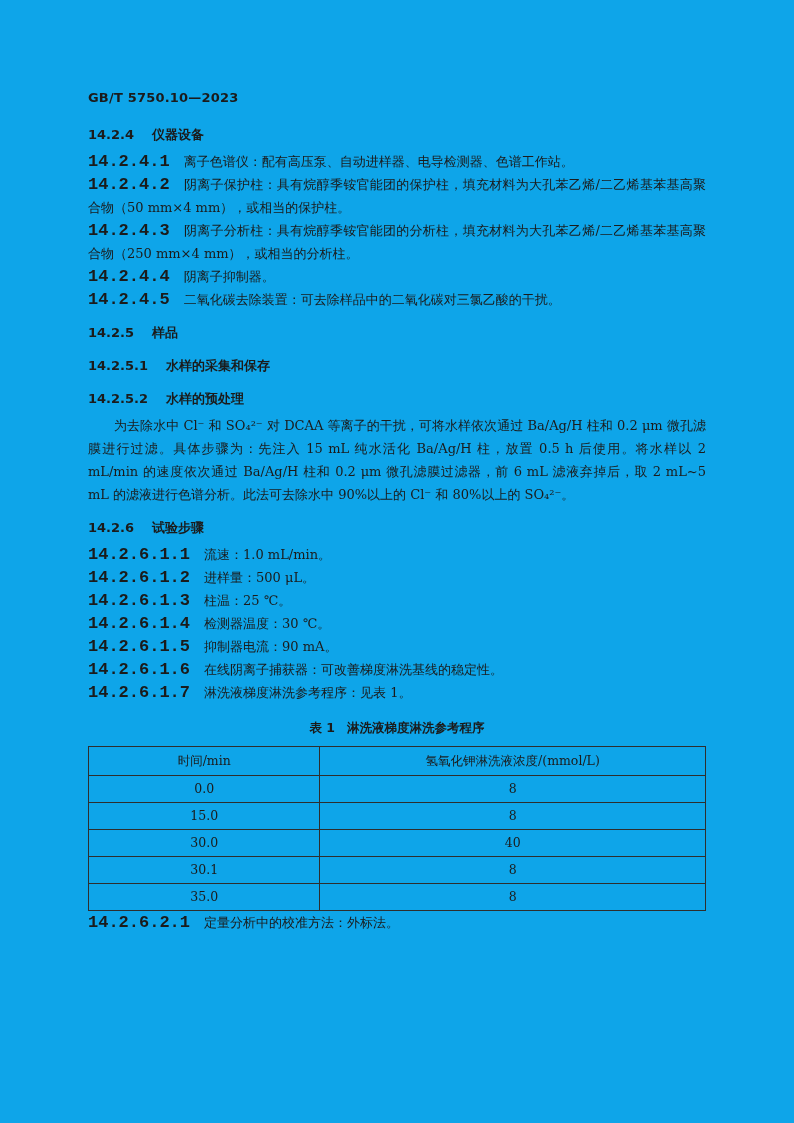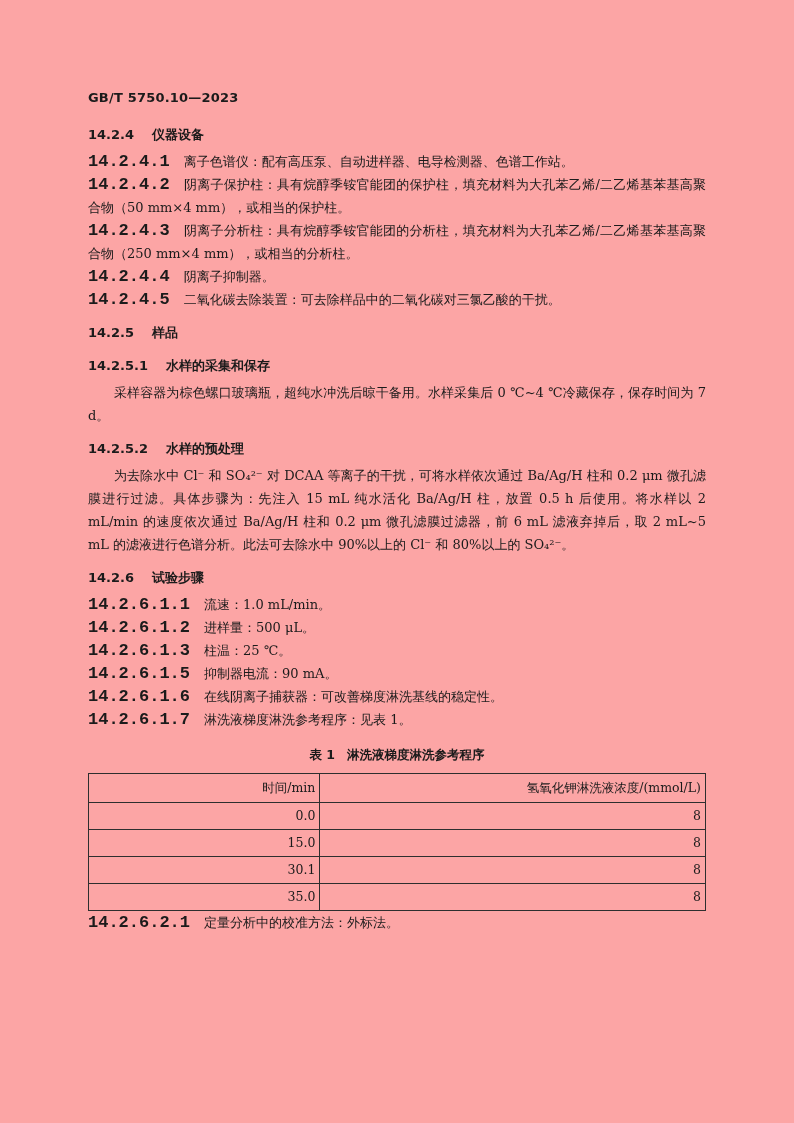--- a/index.html
+++ b/index.html
@@ -8,21 +8,21 @@
     background: #ffffff;
     color: #1b1b1b;
     font-family: "DejaVu Serif", "Liberation Serif", serif;
     font-size: 13px;
   }
   .page {
     position: relative;
     width: 794px; height: 1123px;
     padding: 86px 88px 0 88px;
     box-sizing: border-box;
-    background: #fca5a5;
+    background: #0ea5e9;
     overflow: hidden;
   }
   .doc-header {
     font-family: "DejaVu Sans", "Liberation Sans", sans-serif;
     font-weight: bold;
     font-size: 13px;
     line-height: 23px;
     letter-spacing: 0.2px;
   }
   .content { margin-top: 14px; }
@@ -61,21 +61,21 @@
     margin: 14px 0 8px 0;
   }
   .table-caption .label { margin-right: 12px; }
   table.ref {
     width: 100%;
     border-collapse: collapse;
     table-layout: fixed;
   }
   table.ref th, table.ref td {
     border: 1px solid #2e2e2e;
-    text-align: right;
+    text-align: center;
     vertical-align: middle;
     font-size: 12.5px;
     font-weight: normal;
     padding: 5px 4px;
     line-height: 16px;
   }
   table.ref th { padding: 6px 4px; }
   .page-number {
     margin-top: 8px;
     margin-left: 10px;
@@ -101,35 +101,35 @@
     <p class="clause"><span class="num">14.2.4.3</span><span class="txt">阴离子分析柱：具有烷醇季铵官能团的分析柱，填充材料为大孔苯乙烯/二乙烯基苯基高聚合物（250 mm×4 mm），或相当的分析柱。</span></p>
 
     <p class="clause"><span class="num">14.2.4.4</span><span class="txt">阴离子抑制器。</span></p>
 
     <p class="clause"><span class="num">14.2.4.5</span><span class="txt">二氧化碳去除装置：可去除样品中的二氧化碳对三氯乙酸的干扰。</span></p>
 
     <p class="heading"><span class="num">14.2.5</span><span>样品</span></p>
 
     <p class="heading"><span class="num">14.2.5.1</span><span>水样的采集和保存</span></p>
 
-    <p class="para">采样容器为棕色螺口玻璃瓶，超纯水冲洗后晾干备用。水样采集后 0 ℃~4 ℃冷藏保存，保存时间为 7 d。</p>
 
     <p class="heading"><span class="num">14.2.5.2</span><span>水样的预处理</span></p>
 
     <p class="para">为去除水中 Cl⁻ 和 SO₄²⁻ 对 DCAA 等离子的干扰，可将水样依次通过 Ba/Ag/H 柱和 0.2 μm 微孔滤膜进行过滤。具体步骤为：先注入 15 mL 纯水活化 Ba/Ag/H 柱，放置 0.5 h 后使用。将水样以 2 mL/min 的速度依次通过 Ba/Ag/H 柱和 0.2 μm 微孔滤膜过滤器，前 6 mL 滤液弃掉后，取 2 mL~5 mL 的滤液进行色谱分析。此法可去除水中 90%以上的 Cl⁻ 和 80%以上的 SO₄²⁻。</p>
 
     <p class="heading"><span class="num">14.2.6</span><span>试验步骤</span></p>
 
 
     <p class="clause"><span class="num">14.2.6.1.1</span><span class="txt">流速：1.0 mL/min。</span></p>
 
     <p class="clause"><span class="num">14.2.6.1.2</span><span class="txt">进样量：500 μL。</span></p>
 
     <p class="clause"><span class="num">14.2.6.1.3</span><span class="txt">柱温：25 ℃。</span></p>
 
+    <p class="clause"><span class="num">14.2.6.1.4</span><span class="txt">检测器温度：30 ℃。</span></p>
 
     <p class="clause"><span class="num">14.2.6.1.5</span><span class="txt">抑制器电流：90 mA。</span></p>
 
     <p class="clause"><span class="num">14.2.6.1.6</span><span class="txt">在线阴离子捕获器：可改善梯度淋洗基线的稳定性。</span></p>
 
     <p class="clause"><span class="num">14.2.6.1.7</span><span class="txt">淋洗液梯度淋洗参考程序：见表 1。</span></p>
 
     <p class="table-caption"><span class="label">表 1</span><span>淋洗液梯度淋洗参考程序</span></p>
 
     <table class="ref">
@@ -146,20 +146,24 @@
       <tbody>
         <tr>
           <td>0.0</td>
           <td>8</td>
         </tr>
         <tr>
           <td>15.0</td>
           <td>8</td>
         </tr>
         <tr>
+          <td>30.0</td>
+          <td>40</td>
+        </tr>
+        <tr>
           <td>30.1</td>
           <td>8</td>
         </tr>
         <tr>
           <td>35.0</td>
           <td>8</td>
         </tr>
       </tbody>
     </table>
 

